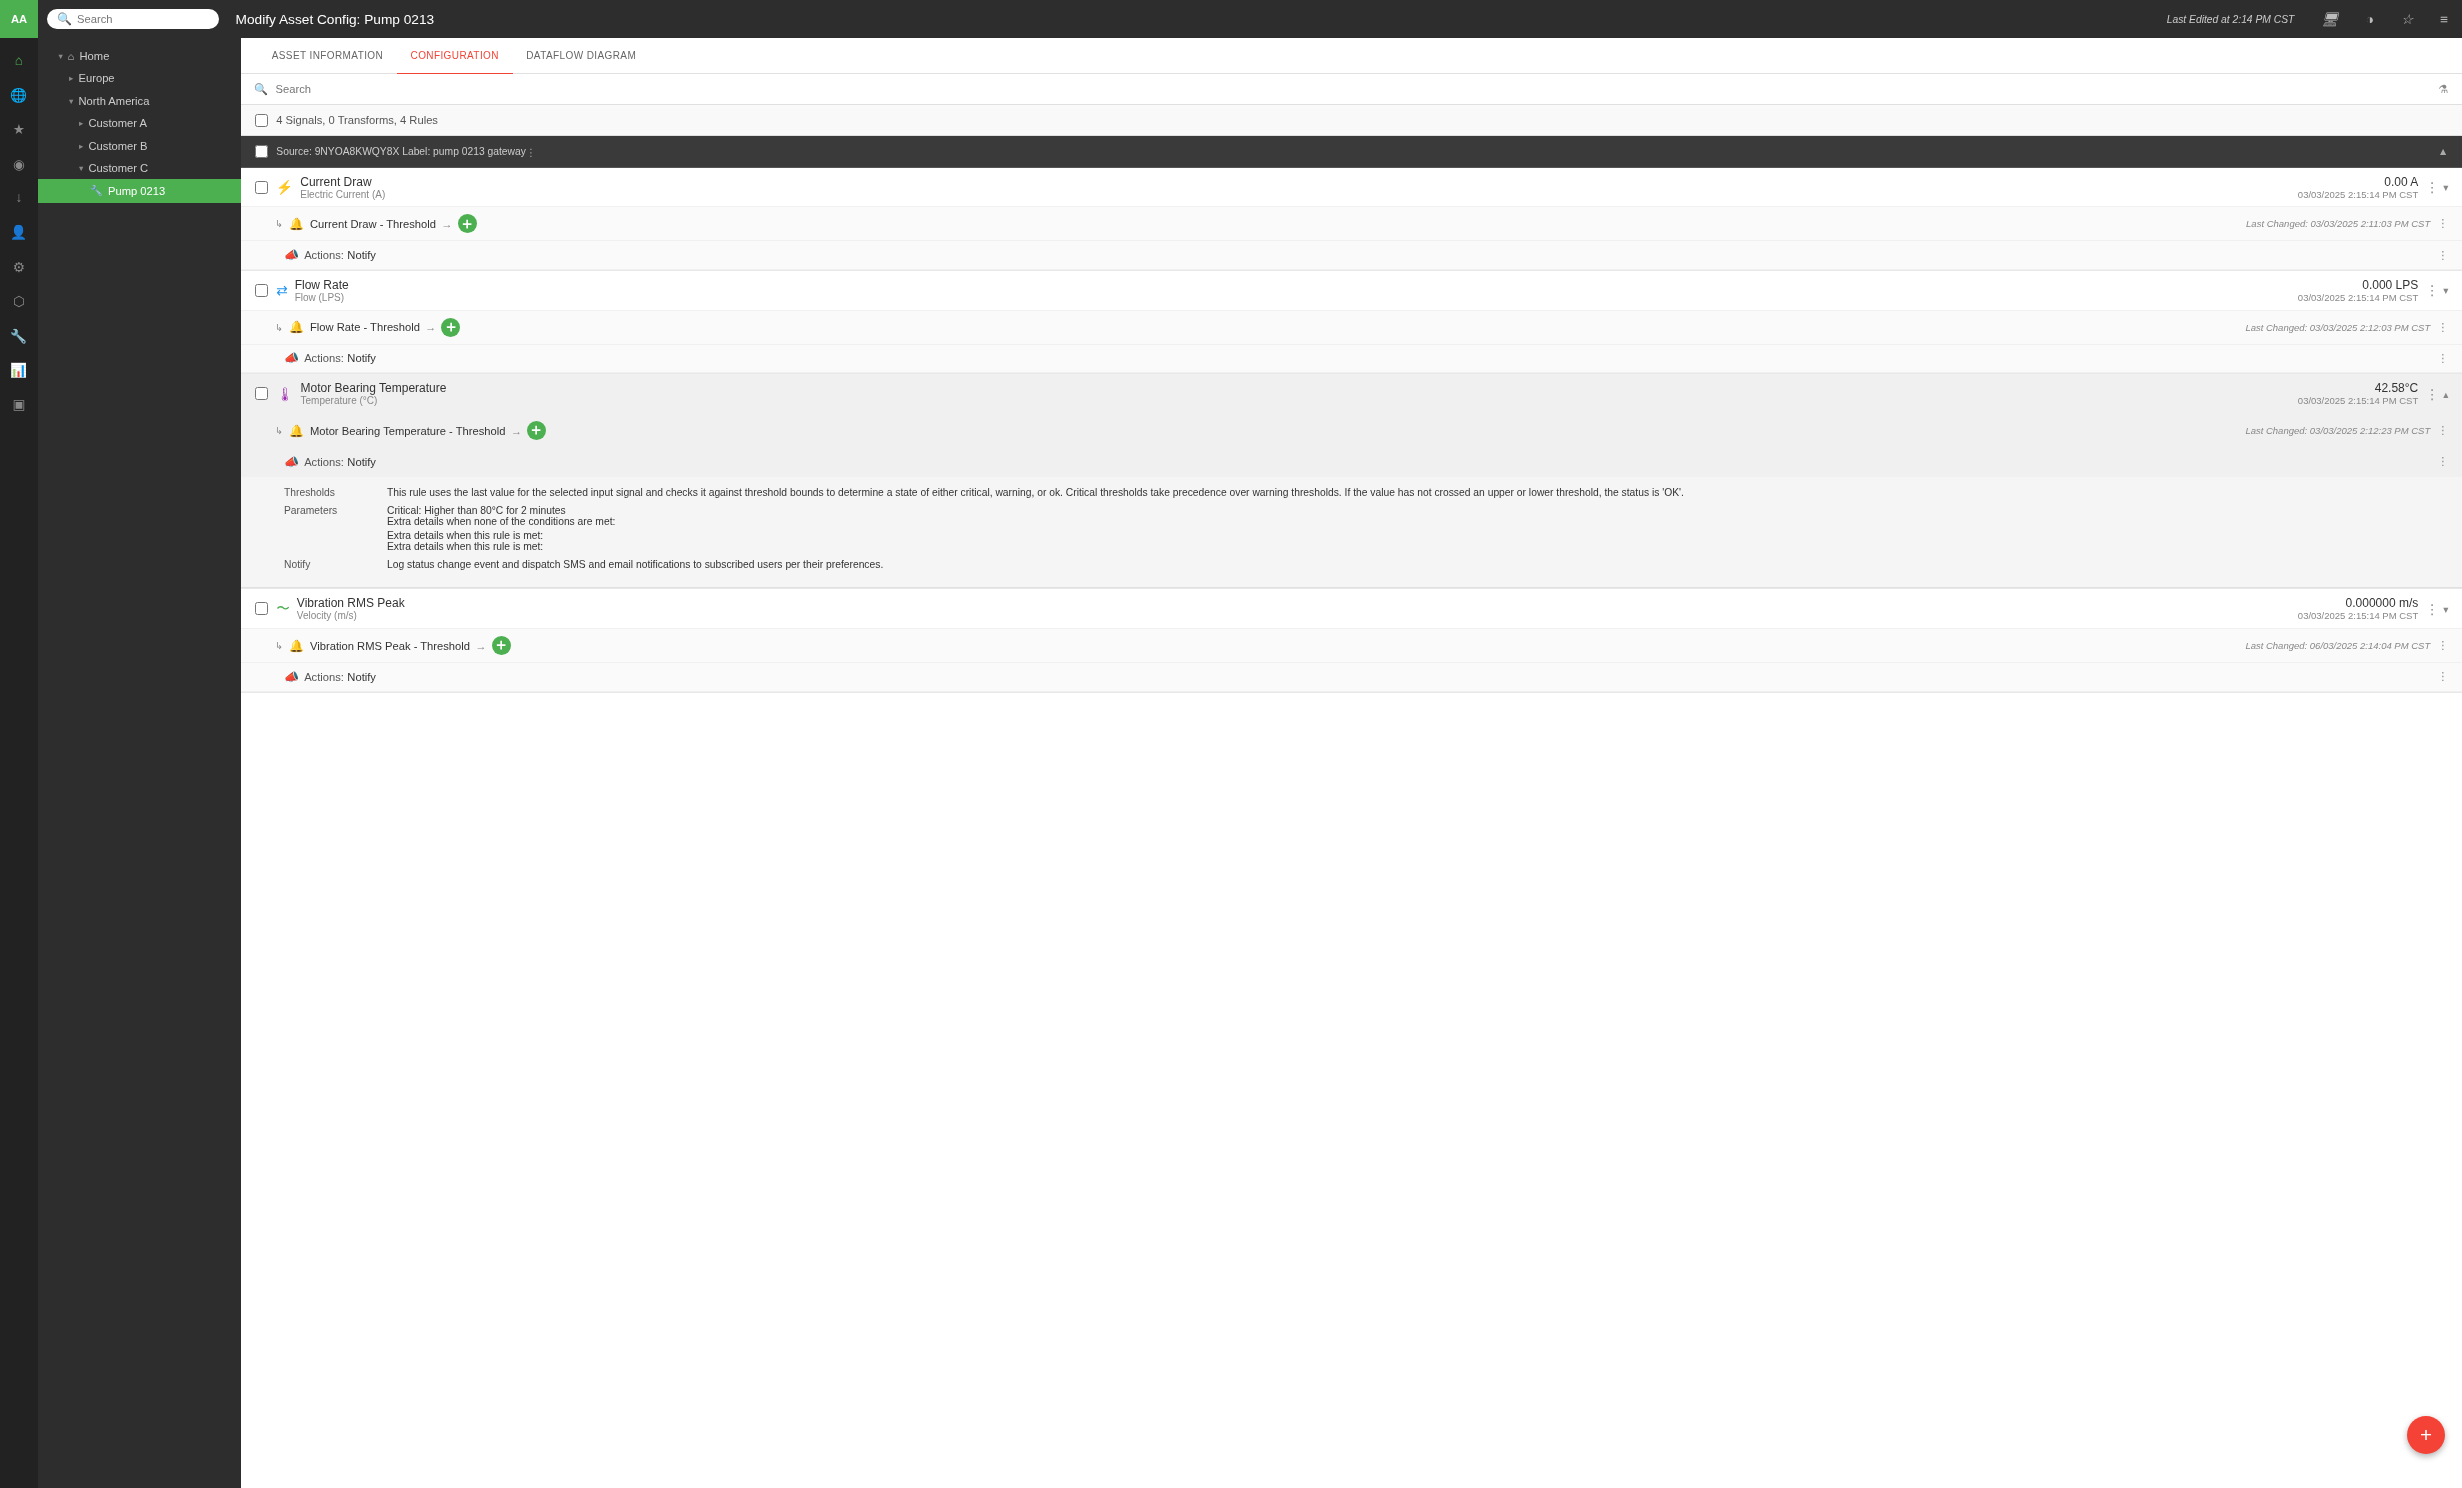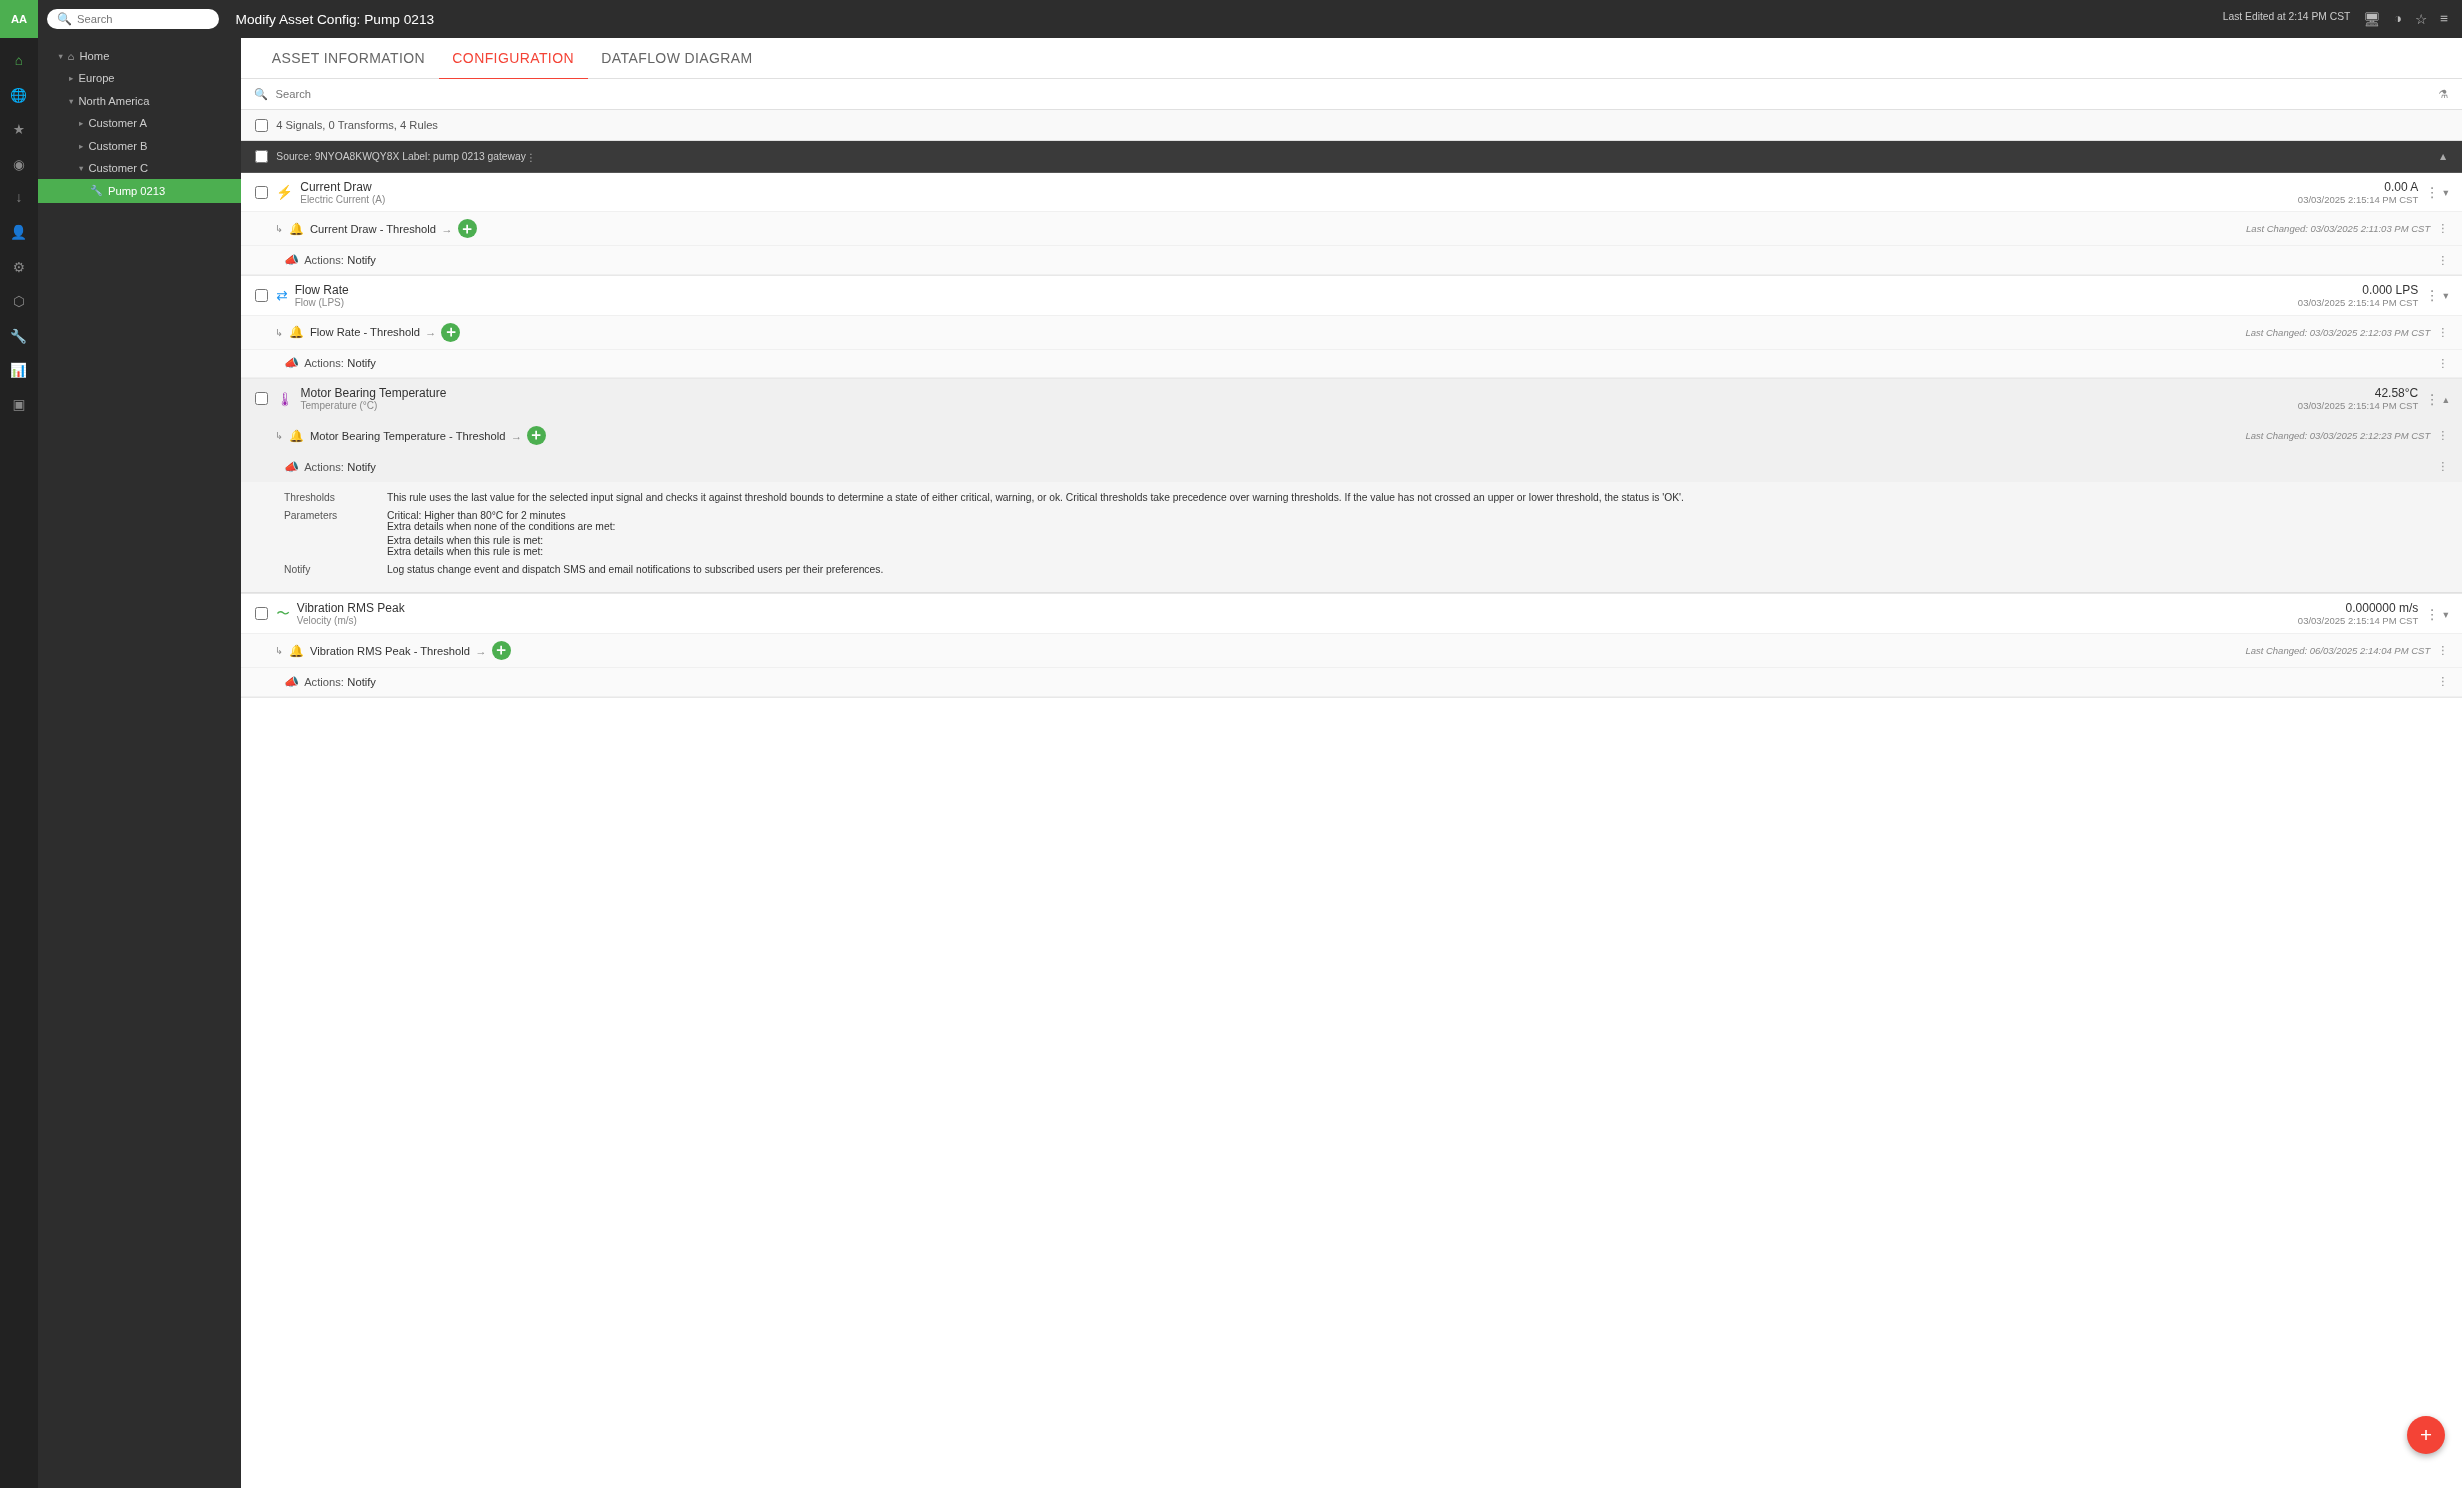--- a/index.html
+++ b/index.html
@@ -19,21 +19,21 @@
       padding: 3.4px 10.3px; width: 172px;
     }
     .topbar-search input {
       border: none; outline: none; font-size: 11.2px; background: transparent; width: 100%;
     }
     .topbar-search-icon { color: #888; margin-right: 5.2px; font-size: 12px; }
     .topbar-title {
       color: white; font-size: 13.7px; font-weight: 500; margin-left: 17px; flex: 1;
     }
     .topbar-right {
-      display: flex; gap: 13px; margin-right: 13.7px; color: #ccc; font-size: 10.3px;
+      display: flex; align-items: center; gap: 27px; margin-right: 13.7px; color: #ccc; font-size: 10.3px; font-style: italic;
     }
     .topbar-right-icon { cursor: pointer; color: #bbb; font-size: 13.7px; }
 
     
     .sidebar {
       position: fixed; top: 38px; left: 0; bottom: 0; width: 241px;
       background: #2d2d2d; overflow-y: auto; z-index: 50;
     }
     .sidebar-icons {
       position: fixed; top: 38px; left: 0; bottom: 0; width: 38px;
@@ -62,21 +62,21 @@
     .main {
       margin-left: 241px; margin-top: 38px; flex: 1; overflow-y: auto; background: #fff;
     }
 
     
     .tabs {
       display: flex; align-items: center; border-bottom: 0.9px solid #e0e0e0;
       padding: 0 17px; background: #fff;
     }
     .tab {
-      padding: 12px 13.7px; cursor: pointer; font-size: 14px; font-weight: 500;
+      padding: 12px 13.7px; cursor: pointer; font-size: 10px; font-weight: 500;
       color: #666; text-transform: uppercase; letter-spacing: 0.4px; border-bottom: 1.7px solid transparent;
       margin-bottom: -0.9px;
     }
     .tab.active { color: #f44336; border-bottom: 1.7px solid #f44336; }
 
     
     .config-content { padding: 0; }
 
     
     .search-bar {

